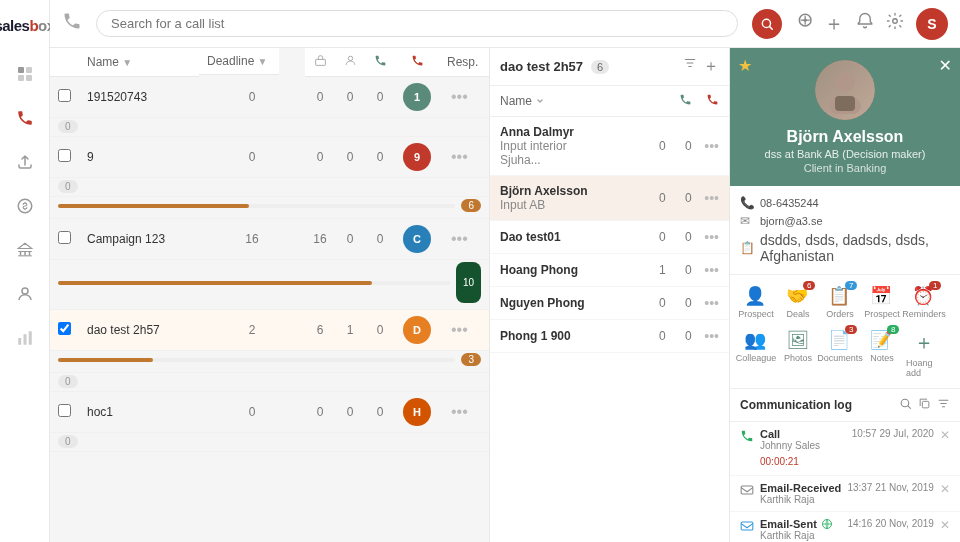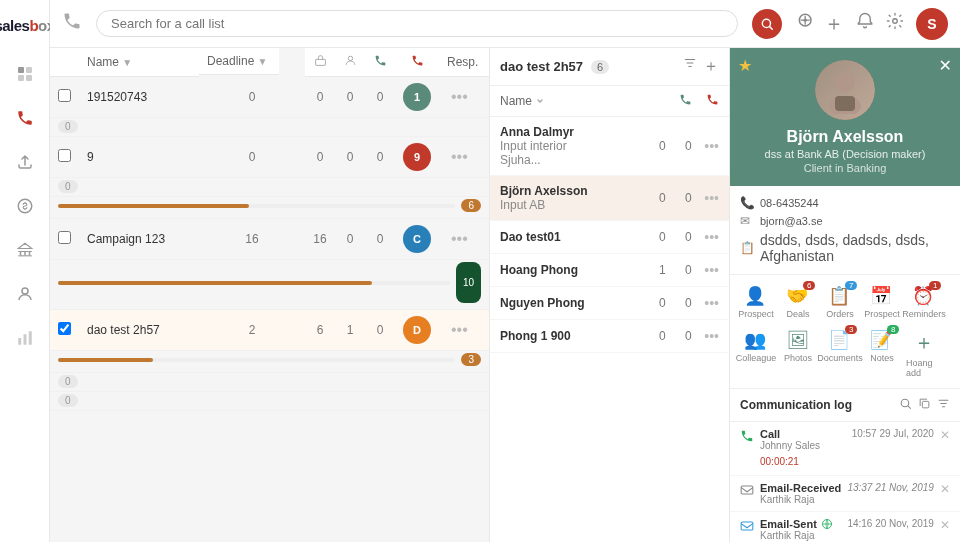--- a/index.html
+++ b/index.html
@@ -580,20 +580,32 @@
     </td>
               </tr>
               <tr>
                 <td colspan="8" style="padding:0 0 2px 0;">
       <div style="padding:1px 8px;">
         <span style="background:#e8e8e8;color:#999;border-radius:8px;padding:1px 7px;font-size:10px;display:inline-block;">0</span>
       </div>
     </td>
               </tr>
               <tr>
+    <td><input type="checkbox" class="checkbox" style=""></td>
+    <td class="row-name">hoc1</td>
+    <td class="row-num center">0</td>
+    <td class="row-num center">0</td>
+    <td class="row-num center">0</td>
+    <td class="row-num center">0</td>
+    <td>
+      <div class="avatar-circle" style="background:#d35400;font-size:11px;">H</div>
+    </td>
+    <td><span class="more-btn">•••</span></td>
+  </tr>
+              <tr>
                 <td colspan="8" style="padding:0 0 2px 0;">
       <div style="padding:1px 8px;">
         <span style="background:#e8e8e8;color:#999;border-radius:8px;padding:1px 7px;font-size:10px;display:inline-block;">0</span>
       </div>
     </td>
               </tr>
             </tbody>
         </table>
       </div>
     </div>
@@ -825,21 +837,21 @@
                 <path d="M2 8l10 7 10-7" stroke="#888" stroke-width="1.8"></path>
               </svg></span>
     <div class="log-content">
       <div style="display:flex;align-items:center;gap:4px;">
         <span class="log-type">Email-Received</span>
 
       </div>
       <div class="log-meta">Karthik Raja</div>
 
     </div>
-    <div style="text-align:right;font-style:italic;">
+    <div style="text-align:right;">
       <div class="log-time">13:37 21 Nov, 2019</div>
     </div>
     <span class="log-close">✕</span>
   </div>
           <div class="log-entry">
     <span class="log-icon"><svg width="14" height="14" viewBox="0 0 24 24" fill="none">
                 <rect x="2" y="5" width="20" height="14" rx="2" stroke="#3498db" stroke-width="1.8"></rect>
                 <path d="M2 8l10 7 10-7" stroke="#3498db" stroke-width="1.8"></path>
               </svg></span>
     <div class="log-content">

